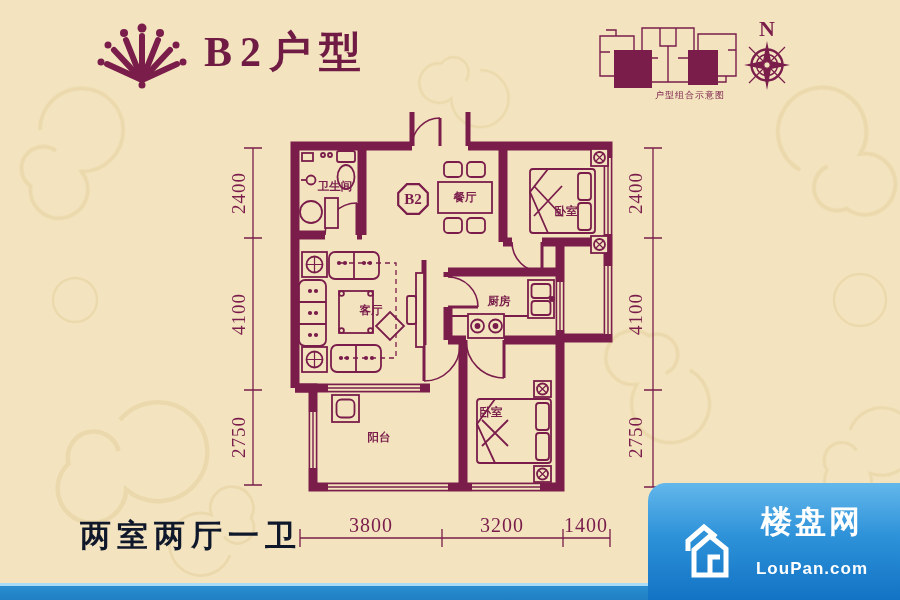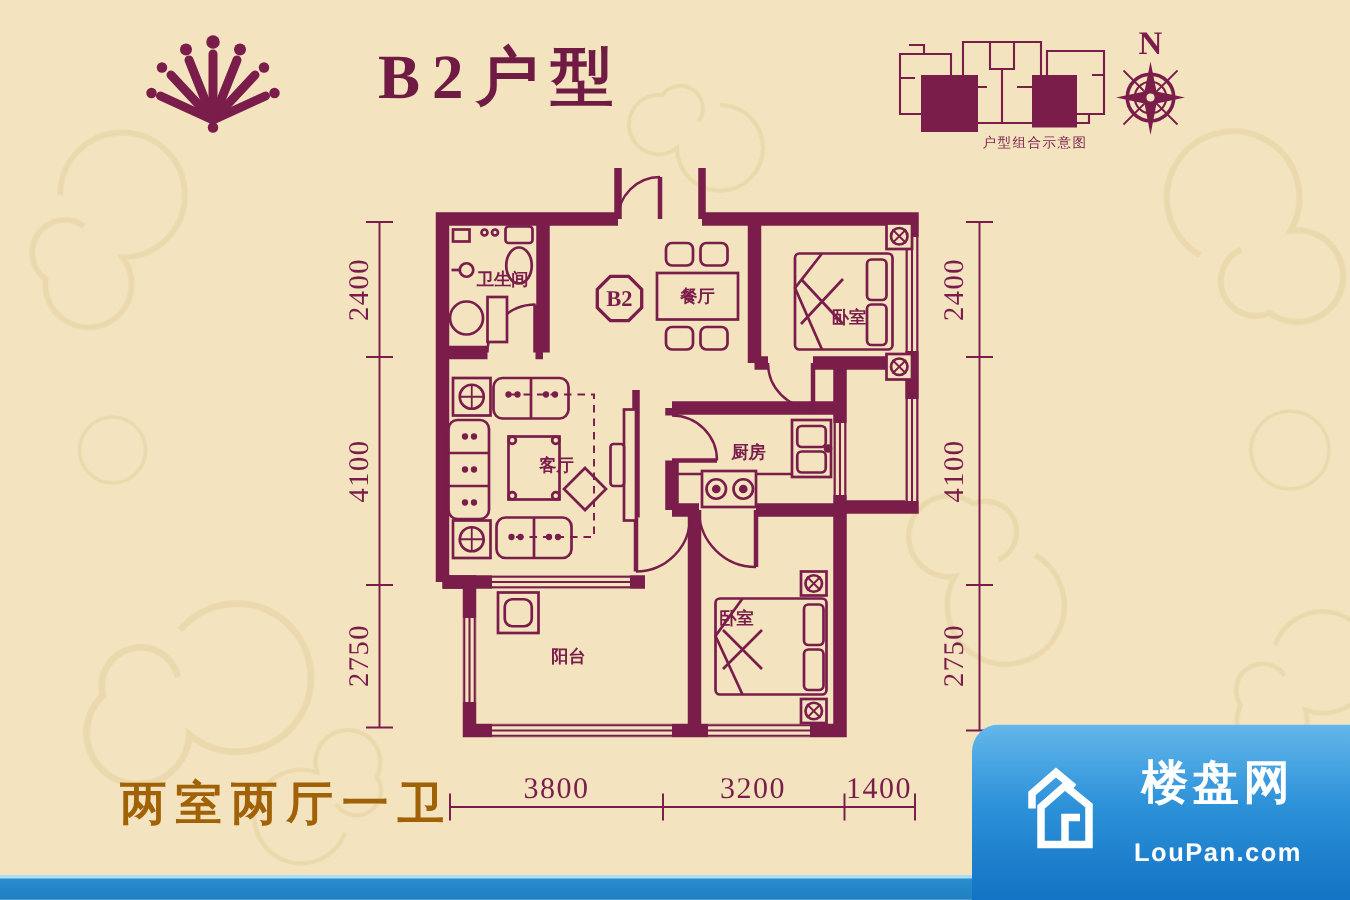--- a/index.html
+++ b/index.html
@@ -1,42 +1,42 @@
 <!DOCTYPE html>
 <html><head>
 <meta charset="utf-8">
 <style>
   html,body{margin:0;padding:0;}
   body{width:900px;height:600px;overflow:hidden;font-family:"Liberation Sans",sans-serif;}
   .stage{position:relative;width:900px;height:600px;background:#f3e4bf;overflow:hidden;}
   .stage svg text{user-select:none;}
 
   
-  .title-row{position:absolute;left:96px;top:14px;display:flex;align-items:center;z-index:3;gap:48px;}
+  .title-row{position:absolute;left:96px;top:14px;display:flex;align-items:center;z-index:3;}
   .title-text{font-family:"Liberation Serif",serif;font-size:42px;font-weight:700;
               color:#6f1b44;letter-spacing:8px;margin-left:16px;line-height:74px;white-space:nowrap;}
 
   
   .plan-svg{position:absolute;left:0;top:0;z-index:1;}
 
   
-  .summary{position:absolute;left:80px;top:518px;z-index:3;color:#a16207;}
+  .summary{position:absolute;left:80px;top:518px;z-index:3;color:#0f172a;}
   .summary .layout{font-size:31px;font-weight:700;letter-spacing:6px;line-height:36px;}
   .summary .area{font-size:19px;font-weight:600;letter-spacing:2px;margin-top:5px;}
 
   
   .bottom-strip{position:absolute;left:0;top:583px;width:900px;height:17px;z-index:2;
     background:linear-gradient(180deg,#a9dcf6 0px,#a9dcf6 3px,#2a8ecf 3px,#1f7fc2 100%);}
 
   
   .brand-box{position:absolute;left:648px;top:483px;width:252px;height:117px;z-index:4;
     border-top-left-radius:18px;
     background:linear-gradient(180deg,#63b7eb 0%,#2e92d9 45%,#1273c4 100%);
     display:flex;align-items:center;justify-content:center;}
-  .brand-inner{display:flex;align-items:flex-start;}
+  .brand-inner{display:flex;align-items:flex-end;}
   .brand-texts{display:flex;flex-direction:column;align-items:center;margin-left:10px;}
   .brand-name{color:#fff;font-size:31px;font-weight:700;letter-spacing:3px;line-height:34px;}
   .brand-domain{color:#fff;font-size:17px;font-weight:700;letter-spacing:1px;margin-top:20px;
     font-family:"Liberation Sans",sans-serif;}
 </style>
 </head>
 <body>
 
 <div class="stage">
 

